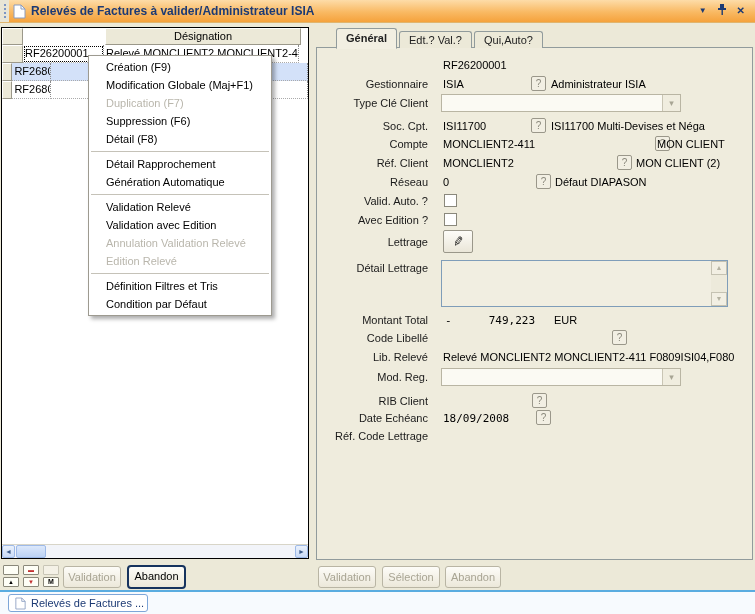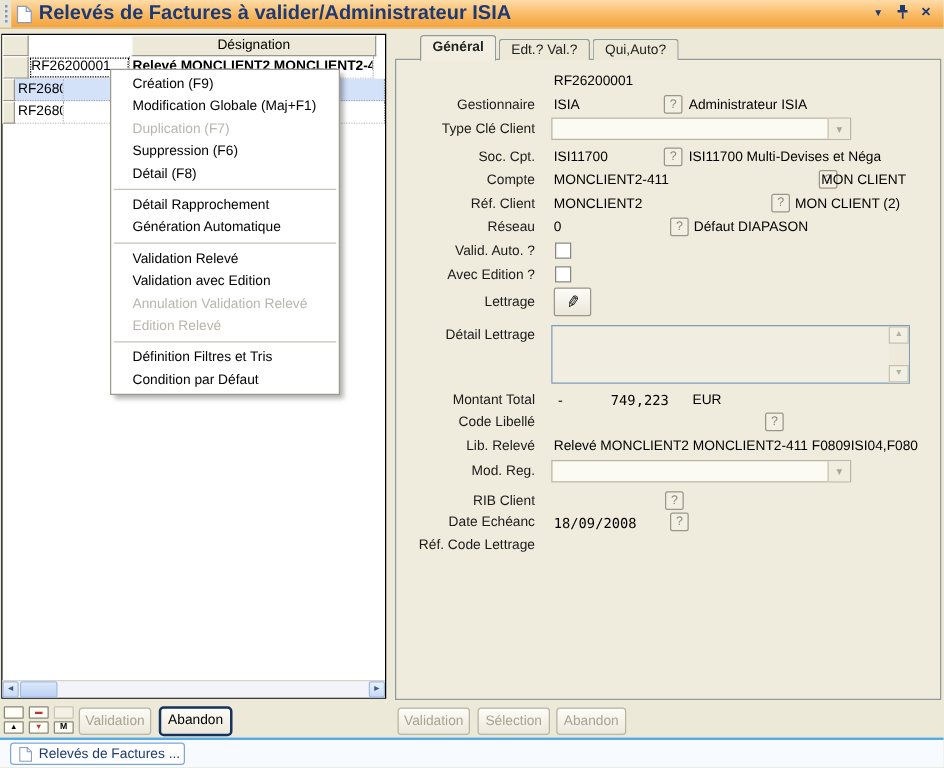--- a/index.html
+++ b/index.html
@@ -12,42 +12,42 @@
   .titlebar{
     position:absolute;left:0;top:0;width:755px;height:22px;
     background:linear-gradient(#FDDCA8,#F9B963 55%,#F5A23C);
     display:flex;align-items:center;
     border-bottom:1px solid #E0B56E;
   }
   .grip{width:9px;height:22px;background:#E8E5D6;display:flex;flex-direction:column;
     align-items:center;justify-content:center;gap:2px;}
   .grip i{width:2px;height:2px;background:#7C96C4;display:block;}
   .title-doc-icon{margin:0 5px 0 4px;display:flex;}
-  .title-text{font-weight:bold;font-size:16px;color:#1C3A74;}
+  .title-text{font-weight:bold;font-size:12px;color:#1C3A74;}
   .win-controls{margin-left:auto;display:flex;align-items:center;gap:10px;padding-right:10px;color:#1C3A74;}
   .win-controls .wc{cursor:default;font-size:10px;font-weight:bold;line-height:1;}
   
   .left-panel{
     position:absolute;left:1px;top:27px;width:306px;height:530px;
     background:#fff;border:1px solid #000;
   }
   .grid-header{display:flex;height:17px;}
   .gh{background:#ECE9D8;border-right:1px solid #9B988A;border-bottom:1px solid #9B988A;
       border-top:1px solid #fff;border-left:1px solid #fff;
       text-align:center;line-height:15px;font-size:11px;overflow:hidden;}
   .gh.sel{width:19px;}
   .gh.c1{width:80px;margin-top:44px;}
   .gh.c2{width:194px;}
   .grid-row{display:flex;height:18px;}
   .rowsel{width:19px;background:#ECE9D8;border-right:1px solid #9B988A;border-bottom:1px solid #9B988A;
       border-top:1px solid #fff;border-left:1px solid #fff;}
   .cell{line-height:17px;padding:0 2px;border-right:1px dotted #8a8a8a;border-bottom:1px dotted #aaa;
       white-space:nowrap;overflow:hidden;font-size:11px;}
   .cell.c1{width:76px;}
-  .cell.c2{width:190px;font-weight:bold;}
+  .cell.c2{width:190px;}
   .grid-row.selected .cell{background:#D3E1F9;}
   .cell.focused{outline:1px dotted #000;outline-offset:-2px;}
   .cell.tail{padding-left:170px;}
   
   .hscroll{position:absolute;left:0;bottom:0;width:100%;height:13px;background:#F2F4F9;
       border-top:1px solid #D8D5C8;display:flex;align-items:center;}
   .sbtn{width:13px;height:13px;background:linear-gradient(#EAF1FC,#C9DAF6);
       border:1px solid #9EBAE8;border-radius:2px;box-sizing:border-box;
       color:#3B5B8C;font-size:7px;line-height:11px;text-align:center;flex:none;}
   .sthumb{width:30px;height:13px;background:linear-gradient(#DCE8FB,#BCD2F4);

